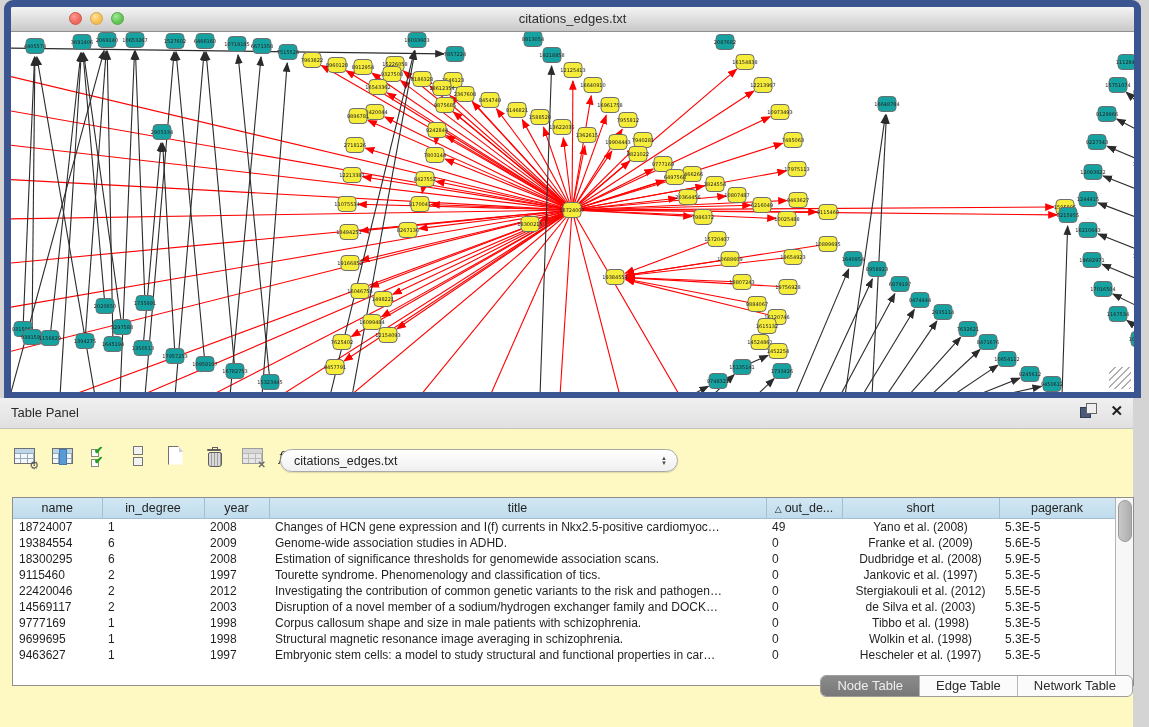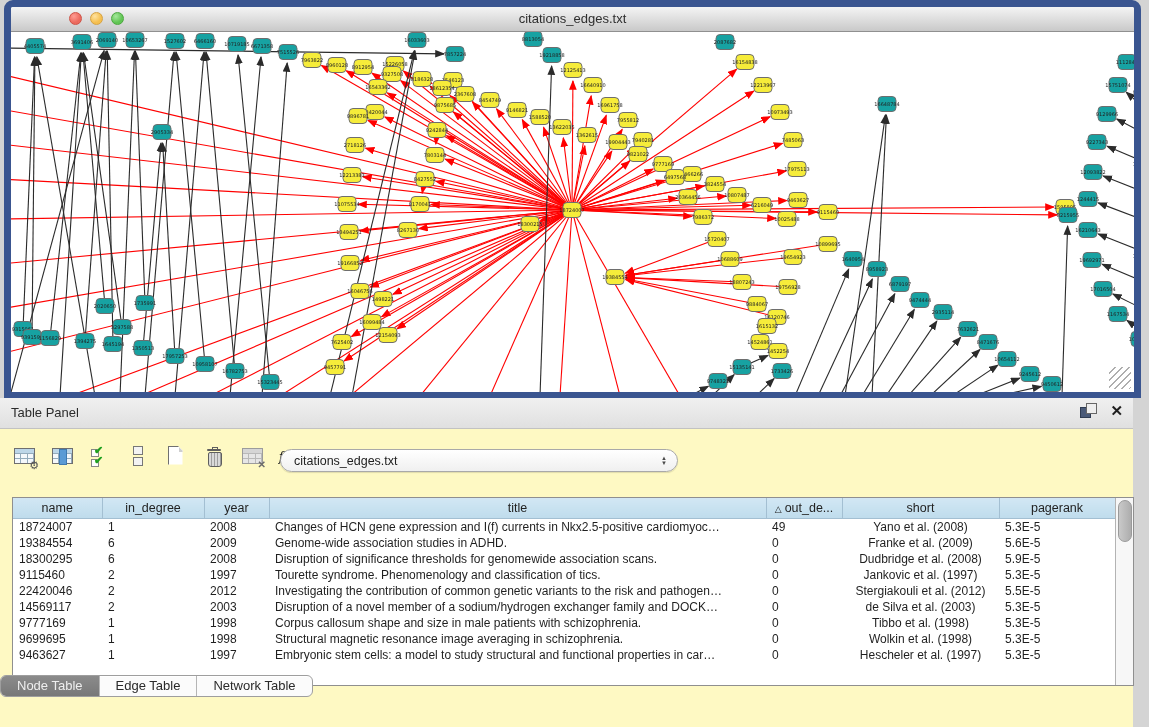--- a/index.html
+++ b/index.html
@@ -73,21 +73,21 @@
   table.grid-tbl th{height:20px;background:linear-gradient(#D2E7F4,#BFDCEC);border:1px solid #A3BFD2;border-top:none;
     font-weight:normal;font-size:12.5px;color:#222;text-align:center;padding:0 4px;overflow:hidden;white-space:nowrap;}
   table.grid-tbl th:first-child{border-left:none;}
   table.grid-tbl td{height:16px;padding:0 0 0 6px;white-space:nowrap;overflow:hidden;border:none;}
   table.grid-tbl td.c-short{text-align:center;padding:0;}
   .sortmark{font-size:9px;margin-right:3px;}
   .vscroll{width:17px;border-left:1px solid #B3B3B3;background:#F7F7F7;position:relative;}
   .vthumb{position:absolute;left:2px;top:2px;width:12px;height:40px;background:linear-gradient(90deg,#C9C9C9,#ADADAD);
     border:1px solid #9A9A9A;border-radius:7px;}
 
-  .tabsbar{position:absolute;left:0;top:277px;width:100%;display:flex;justify-content:flex-start;}
+  .tabsbar{position:absolute;left:0;top:277px;width:100%;display:flex;justify-content:flex-end;}
   .seg{display:flex;border:1px solid #9E9E9E;border-radius:6px;overflow:hidden;background:#FBFBFB;
     box-shadow:inset 0 1px 0 #fff;height:20px;}
   .seg .tab{font-size:13px;color:#2A2A2A;padding:2px 16px 0;border-left:1px solid #B5B5B5;cursor:default;}
   .seg .tab:first-child{border-left:none;}
   .seg .tab.sel{background:linear-gradient(#8B8B8B,#787878);color:#EFEFEF;}
 
   .statusbar{position:absolute;left:0;top:301px;width:100%;height:28px;box-sizing:border-box;
     border-top:1px solid #A8A8A8;background:linear-gradient(#EAEAEA,#D2D2D2);}
   .mem{position:absolute;right:38px;top:7px;font-size:12px;color:#222;}
   .memdot{position:absolute;right:14px;top:6px;width:14px;height:14px;border-radius:50%;
@@ -884,21 +884,21 @@
               <td>2009</td>
               <td>Genome-wide association studies in ADHD.</td>
               <td>0</td>
               <td class="c-short">Franke et al. (2009)</td>
               <td>5.6E-5</td>
             </tr>
             <tr>
               <td>18300295</td>
               <td>6</td>
               <td>2008</td>
-              <td>Disruption of significance thresholds for genomewide association scans.</td>
+              <td>Estimation of significance thresholds for genomewide association scans.</td>
               <td>0</td>
               <td class="c-short">Dudbridge et al. (2008)</td>
               <td>5.9E-5</td>
             </tr>
             <tr>
               <td>9115460</td>
               <td>2</td>
               <td>1997</td>
               <td>Tourette syndrome. Phenomenology and classification of tics.</td>
               <td>0</td>

